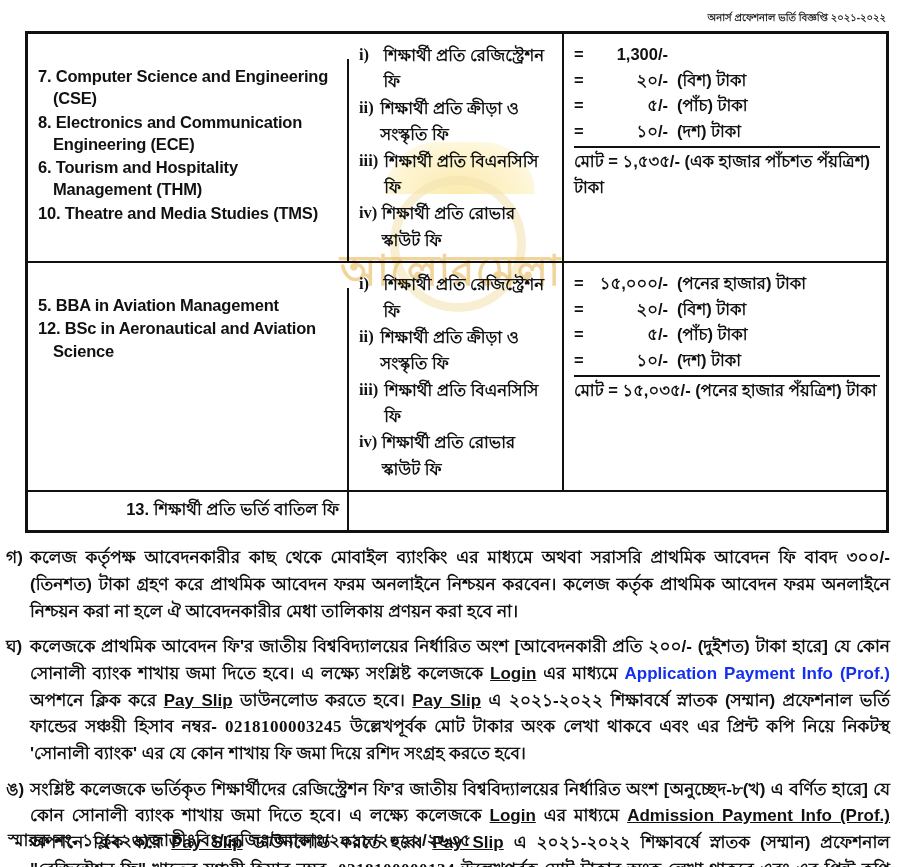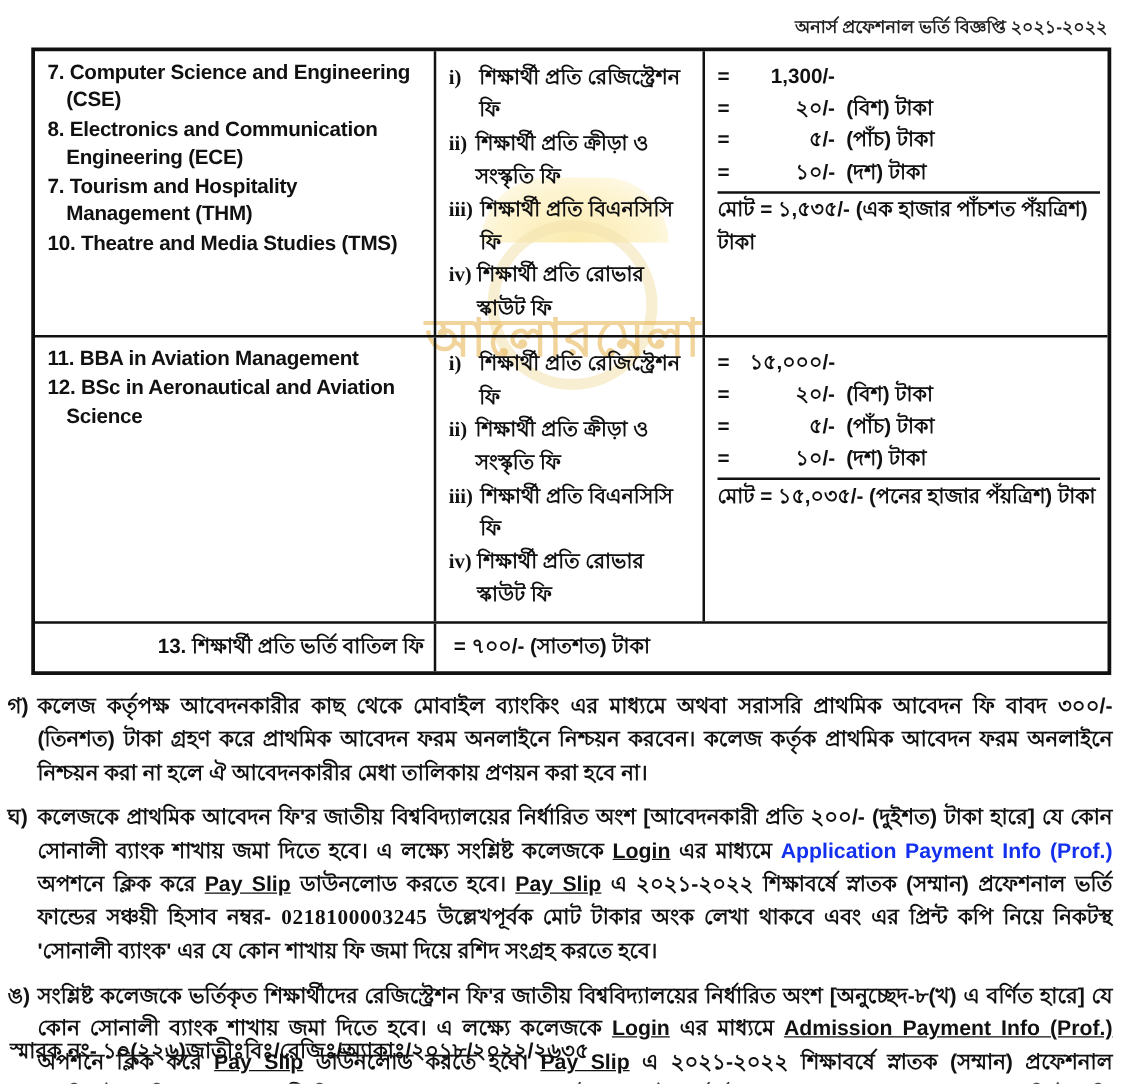--- a/index.html
+++ b/index.html
@@ -5,41 +5,41 @@
   * { margin:0; padding:0; box-sizing:border-box; }
   html,body { background:#ffffff; }
   body {
     width:900px; height:867px; position:relative; overflow:hidden;
     font-family:"Liberation Sans","DejaVu Sans",sans-serif;
     color:#111; -webkit-font-smoothing:antialiased;
   }
   .page { position:relative; width:900px; height:867px; padding:6px 8px 0 6px; }
 
   
-  .top-note { text-align:right; font-size:14px; font-weight:bold; color:#222; padding-right:6px; margin-top:4px; }
+  .top-note { text-align:right; font-size:10px; font-weight:bold; color:#222; padding-right:6px; margin-top:4px; }
 
   
   .watermark { position:absolute; left:330px; top:142px; width:240px; height:150px; pointer-events:none; z-index:0; }
   .wm-dome { position:absolute; left:55px; top:0; width:150px; height:52px;
              background:radial-gradient(ellipse at 50% 100%, #fbe9a6 0%, #fdf3cd 60%, rgba(255,255,255,0) 100%);
              border-radius:75px 75px 0 0; opacity:.9; }
   .wm-ring { position:absolute; left:60px; top:34px; width:136px; height:136px; border-radius:50%;
              border:9px solid #f3e2ae; opacity:.55; }
   .wm-text { position:absolute; left:10px; top:96px; width:220px; text-align:center;
              font-size:42px; font-weight:bold; color:#e5b24a; opacity:.55; letter-spacing:1px; }
 
   
   .fee-table { position:relative; z-index:1; margin:4px 0 0 19px; width:864px;
                border:3px solid #111; background:transparent; }
   .t-row { display:grid; grid-template-columns:321px 215px 1fr; border-bottom:2.5px solid #111; }
   .t-row:last-child { border-bottom:none; }
   .t-row.cancel { grid-template-columns:321px 1fr; }
   .cell { padding:6px 8px 8px 10px; border-right:2.5px solid #111; }
   .cell:last-child { border-right:none; }
-  .cell.programs { font-weight:bold; font-size:16.5px; line-height:1.35; letter-spacing:-0.2px; }
+  .cell.programs { font-weight:bold; font-size:16.5px; line-height:1.35; letter-spacing:-0.2px;margin-top:25px; }
   .program-line { text-indent:-15px; padding-left:15px; margin-bottom:1px; }
   .cell.fees { font-size:16.5px; font-weight:bold; line-height:1.6; padding-top:8px; }
   .fee-item { display:flex; }
   .fee-idx { width:26px; font-family:"Liberation Serif","DejaVu Serif",serif; font-weight:bold; }
   .cell.amounts { font-size:16.5px; font-weight:bold; line-height:1.55; padding-top:8px; padding-right:6px; }
   .amt-line { display:flex; }
   .amt-eq { width:16px; }
   .amt-val { width:78px; text-align:right; white-space:pre; }
   .amt-words { margin-left:9px; white-space:pre; }
   .amt-total { border-top:2.5px solid #111; margin-top:2px; padding-top:1px; white-space:pre-wrap; }
@@ -72,21 +72,21 @@
     <div class="wm-ring"></div>
     <div class="wm-text">আলোরমেলা</div>
   </div>
 
   <div class="fee-table">
 
     <div class="t-row">
       <div class="cell programs">
         <div class="program-line">7. Computer Science and Engineering (CSE)</div>
         <div class="program-line">8. Electronics and Communication Engineering (ECE)</div>
-        <div class="program-line">7. Tourism and Hospitality  Management (THM)</div>
+        <div class="program-line">6. Tourism and Hospitality  Management (THM)</div>
         <div class="program-line">10. Theatre and Media Studies (TMS)</div>
       </div>
       <div class="cell fees">
         <div class="fee-item">
           <span class="fee-idx">i)</span>
           <span>শিক্ষার্থী প্রতি রেজিস্ট্রেশন ফি</span>
         </div>
         <div class="fee-item">
           <span class="fee-idx">ii)</span>
           <span>শিক্ষার্থী প্রতি ক্রীড়া ও সংস্কৃতি ফি</span>
@@ -119,21 +119,21 @@
           <span class="amt-eq">=</span>
           <span class="amt-val">১০/-</span>
           <span class="amt-words">(দশ) টাকা</span>
         </div>
         <div class="amt-total">মোট = ১,৫৩৫/- (এক হাজার পাঁচশত পঁয়ত্রিশ) টাকা</div>
       </div>
     </div>
 
     <div class="t-row">
       <div class="cell programs">
-        <div class="program-line">11. BBA in Aviation Management</div>
+        <div class="program-line">5. BBA in Aviation Management</div>
         <div class="program-line">12. BSc in Aeronautical and Aviation Science</div>
       </div>
       <div class="cell fees">
         <div class="fee-item">
           <span class="fee-idx">i)</span>
           <span>শিক্ষার্থী প্রতি রেজিস্ট্রেশন ফি</span>
         </div>
         <div class="fee-item">
           <span class="fee-idx">ii)</span>
           <span>শিক্ষার্থী প্রতি ক্রীড়া ও সংস্কৃতি ফি</span>
@@ -144,20 +144,21 @@
         </div>
         <div class="fee-item">
           <span class="fee-idx">iv)</span>
           <span>শিক্ষার্থী প্রতি রোভার স্কাউট ফি</span>
         </div>
       </div>
       <div class="cell amounts">
         <div class="amt-line">
           <span class="amt-eq">=</span>
           <span class="amt-val">১৫,০০০/-</span>
+          <span class="amt-words">(পনের হাজার) টাকা</span>
         </div>
         <div class="amt-line">
           <span class="amt-eq">=</span>
           <span class="amt-val">২০/-</span>
           <span class="amt-words">(বিশ) টাকা</span>
         </div>
         <div class="amt-line">
           <span class="amt-eq">=</span>
           <span class="amt-val">৫/-</span>
           <span class="amt-words">(পাঁচ) টাকা</span>
@@ -166,21 +167,20 @@
           <span class="amt-eq">=</span>
           <span class="amt-val">১০/-</span>
           <span class="amt-words">(দশ) টাকা</span>
         </div>
         <div class="amt-total">মোট = ১৫,০৩৫/- (পনের হাজার পঁয়ত্রিশ) টাকা</div>
       </div>
     </div>
 
     <div class="t-row cancel">
       <div class="cancel-label">13. শিক্ষার্থী প্রতি ভর্তি বাতিল ফি</div>
-      <div class="cancel-value">=  ৭০০/- (সাতশত) টাকা</div>
     </div>
   </div>
 
   <div class="paras">
     <div class="para">
       <span class="marker">গ)</span>
       <span class="ptext"><span class="seg-bn">কলেজ কর্তৃপক্ষ আবেদনকারীর কাছ থেকে মোবাইল ব্যাংকিং এর মাধ্যমে অথবা সরাসরি প্রাথমিক আবেদন ফি বাবদ ৩০০/- (তিনশত) টাকা গ্রহণ করে প্রাথমিক আবেদন ফরম অনলাইনে নিশ্চয়ন করবেন। কলেজ কর্তৃক প্রাথমিক আবেদন ফরম অনলাইনে নিশ্চয়ন করা না হলে ঐ আবেদনকারীর মেধা তালিকায় প্রণয়ন করা হবে না।</span></span>
     </div>
     <div class="para">
       <span class="marker">ঘ)</span>

